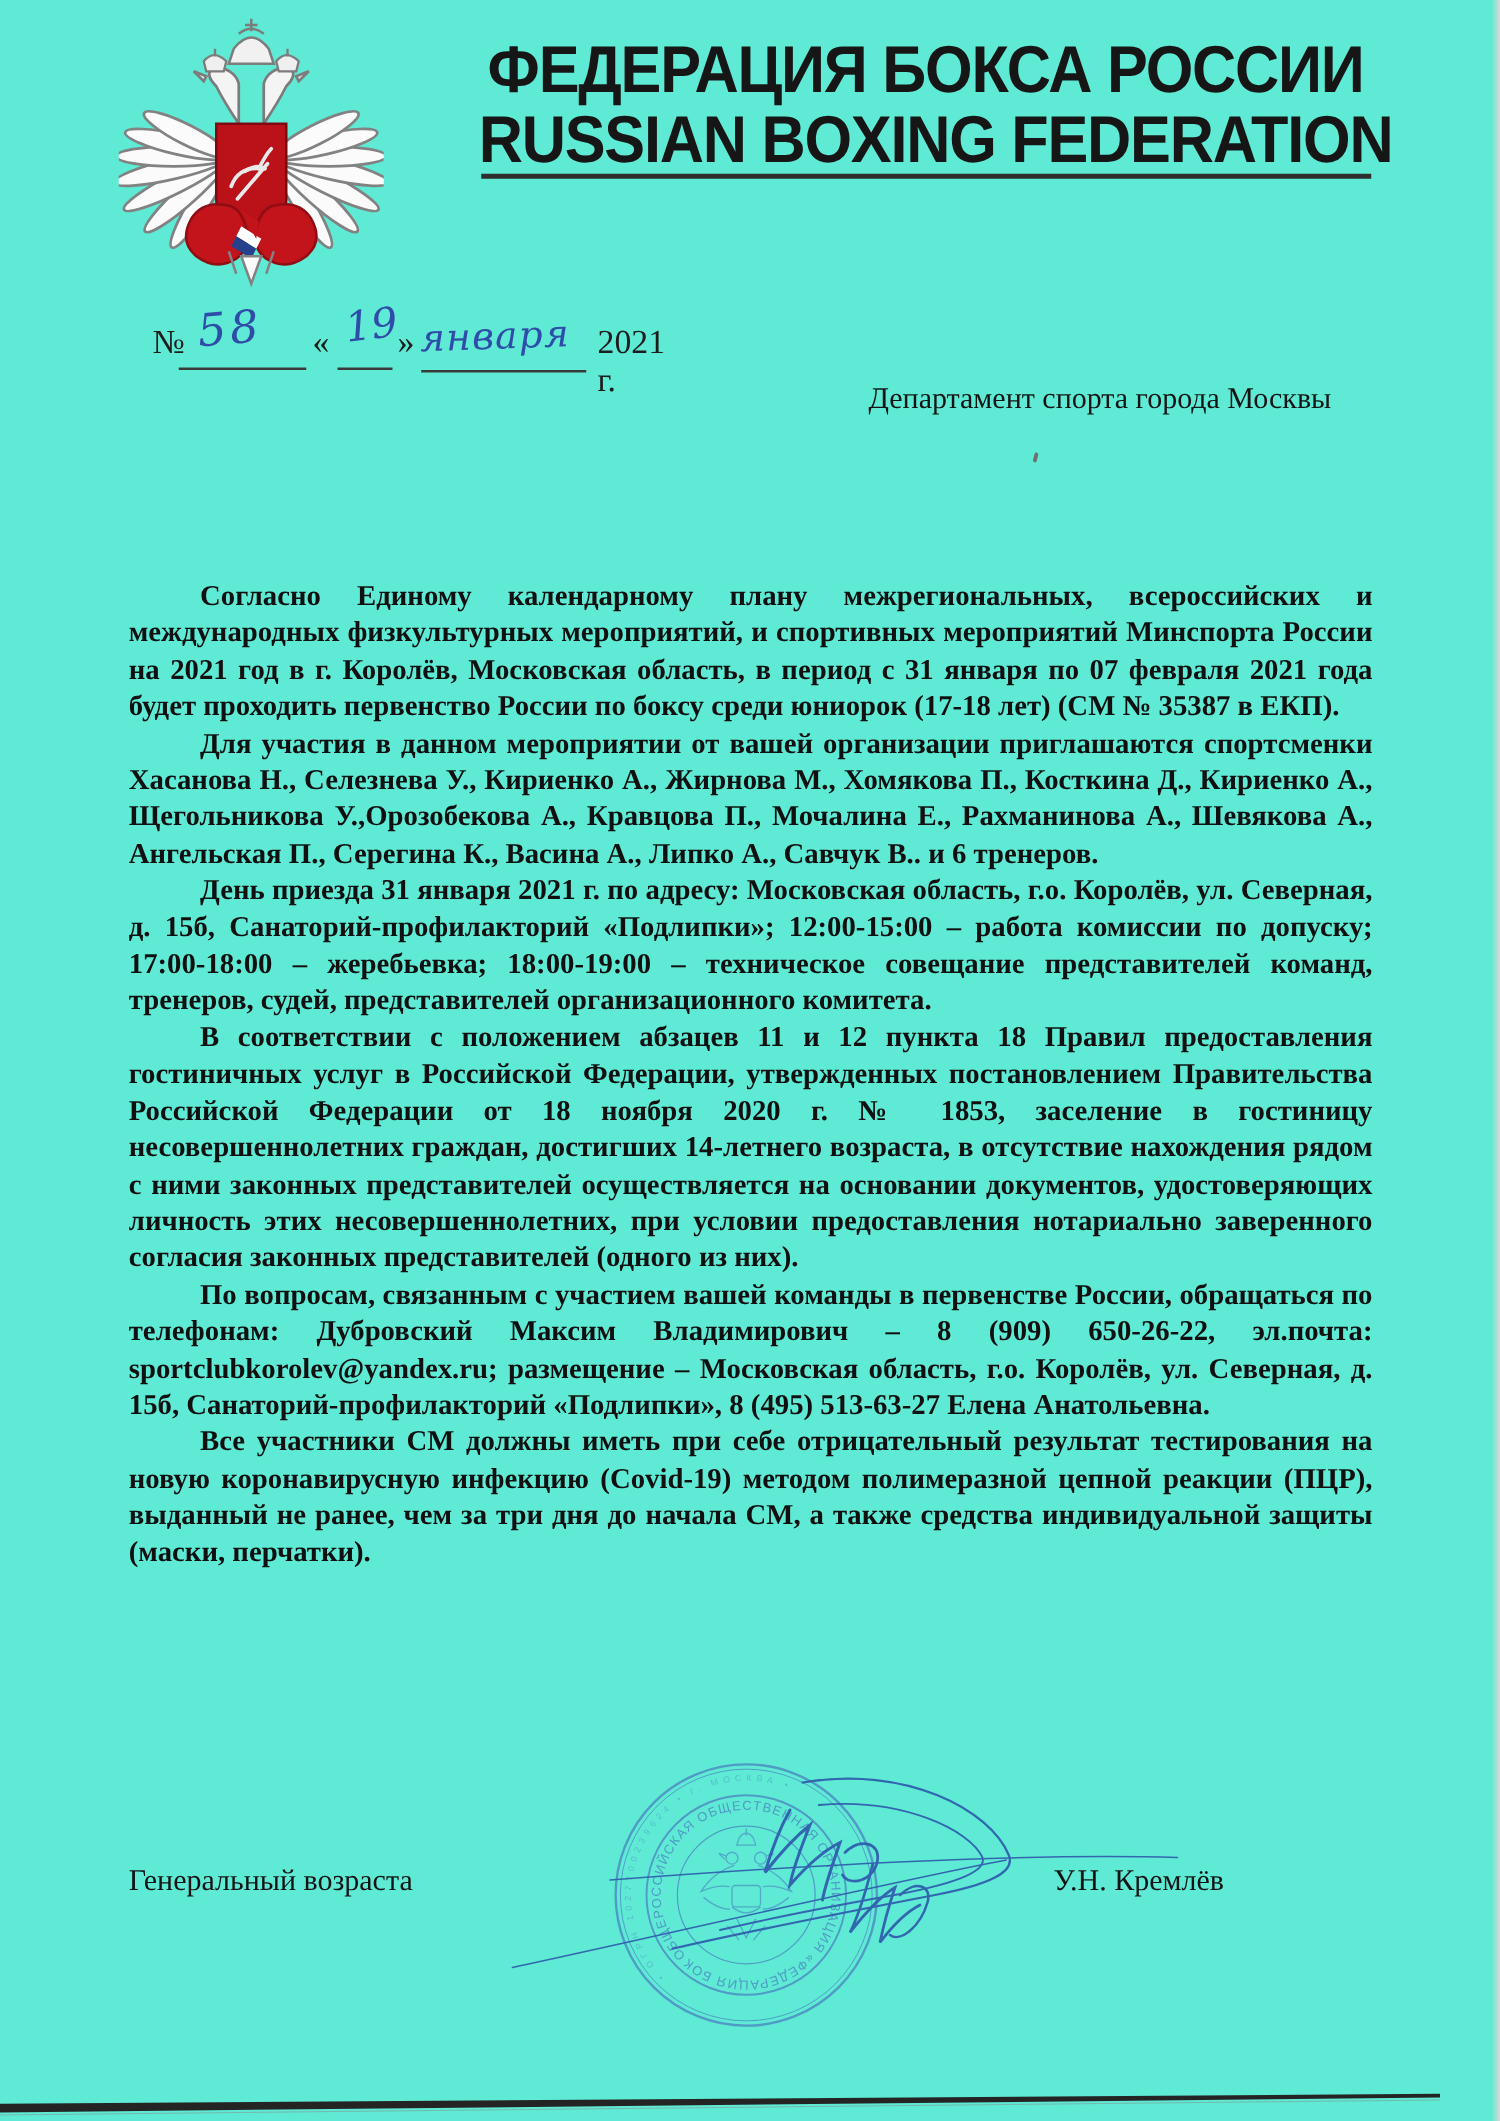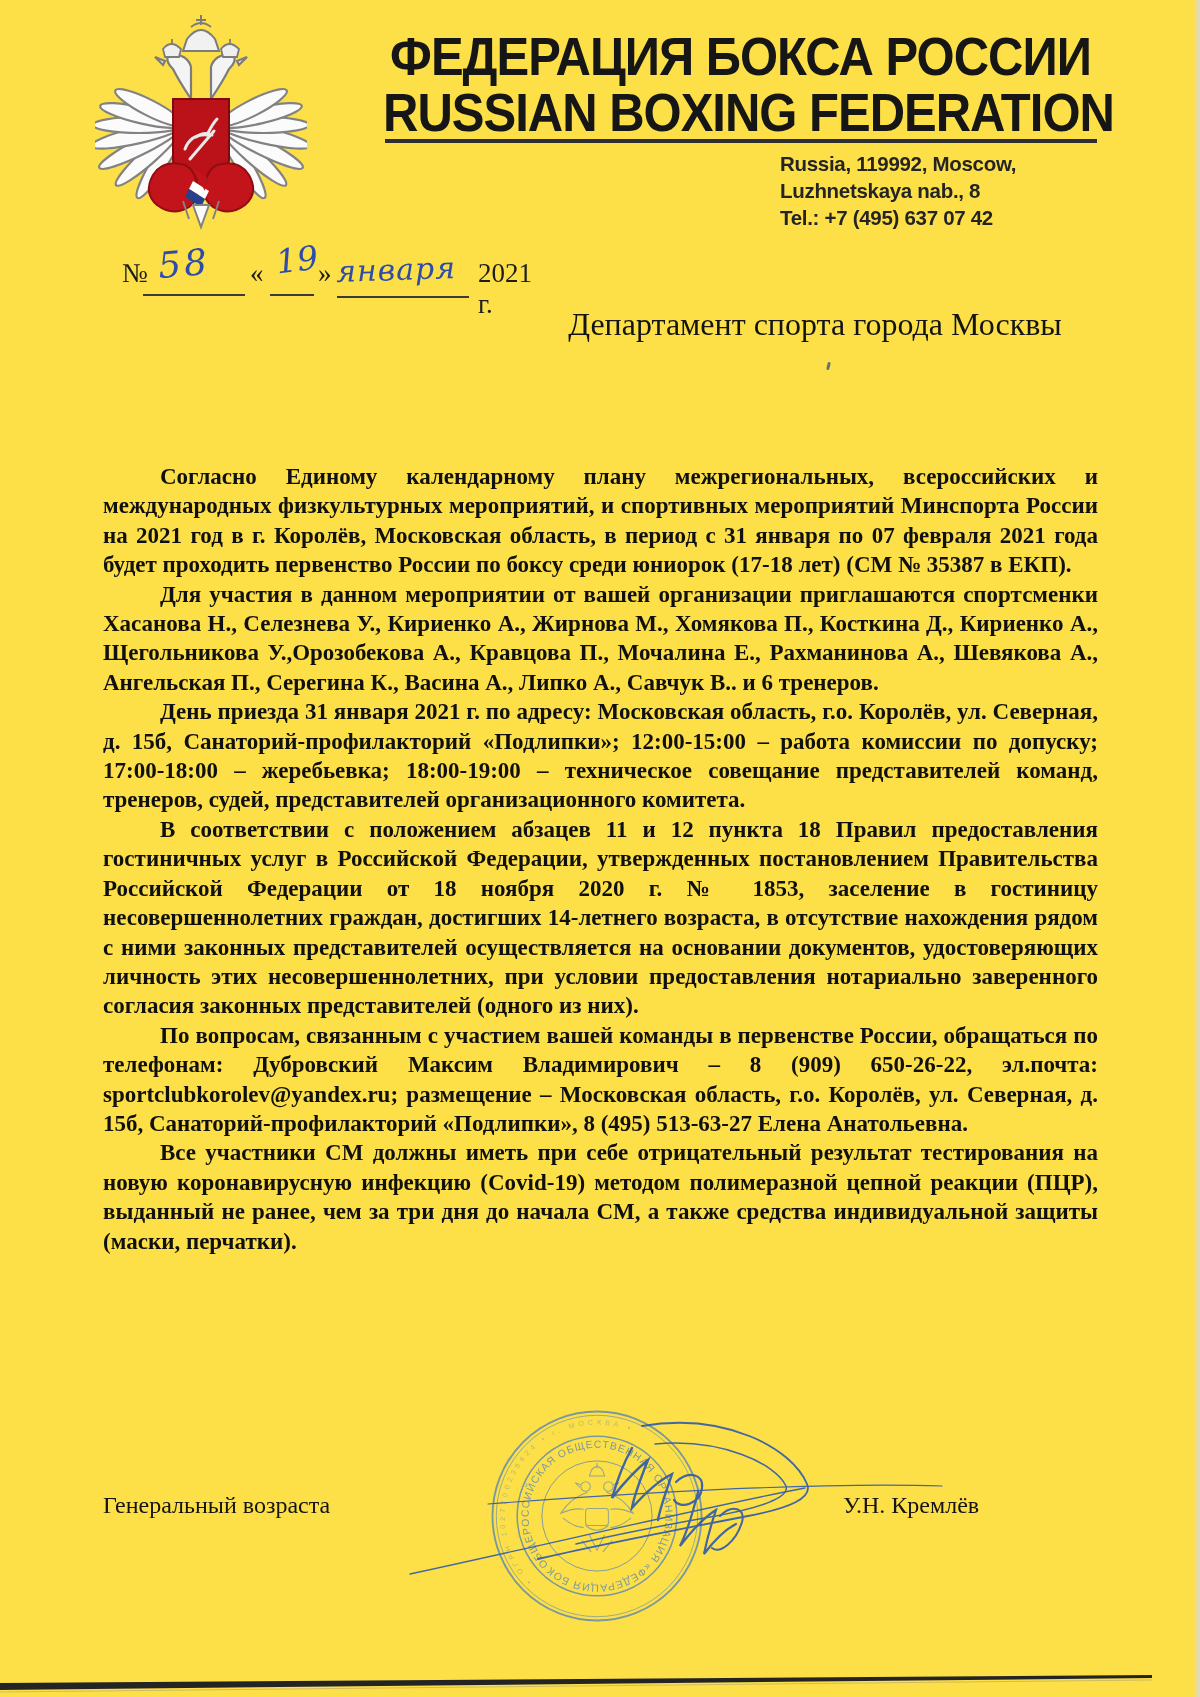--- a/index.html
+++ b/index.html
@@ -1,17 +1,17 @@
 <!DOCTYPE html>
 <html><head>
 <meta charset="utf-8">
 <style>
   html,body{margin:0;padding:0;background:#ffffff;}
   .page{
-    position:relative;width:1200px;height:1697px;background:#fde047;
+    position:relative;width:1200px;height:1697px;background:#5eead4;
     font-family:"Liberation Serif",serif;color:#151515;overflow:hidden;
   }
   
   .emblem{position:absolute;left:95px;top:12px;width:212px;height:220px;}
   .title-ru,.title-en{
     position:absolute;left:383px;width:715px;text-align:center;white-space:nowrap;
     font-family:"Liberation Sans",sans-serif;font-weight:bold;color:#161616;
     font-size:49px;letter-spacing:-1px;transform:scale(1,1.08);transform-origin:center top;
   }
   .title-ru{top:26px;}
@@ -35,21 +35,21 @@
   .dn-line2{left:270px;top:294px;width:44px;}
   .dn-line3{left:337px;top:296px;width:132px;}
   .hw{
     position:absolute;font-family:"DejaVu Serif",serif;font-style:italic;
     color:#2f4da8;white-space:nowrap;
   }
   .hw-num{left:158px;top:243px;font-size:36px;transform:rotate(-5deg);letter-spacing:3px;}
   .hw-day{left:276px;top:240px;font-size:33px;transform:rotate(-7deg);}
   .hw-month{left:336px;top:252px;font-size:30px;transform:rotate(-2deg);letter-spacing:1px;}
   
-  .addressee{position:absolute;left:565px;top:306px;width:500px;text-align:center;font-size:32px;color:#141414;}
+  .addressee{position:absolute;left:565px;top:306px;width:500px;text-align:right;font-size:24px;color:#141414;}
   .speck{position:absolute;left:827px;top:362px;width:3px;height:8px;border-radius:2px;background:#6f6f6f;transform:rotate(14deg);}
   
   .body{position:absolute;left:103px;top:462px;width:995px;font-size:23px;line-height:29.4px;text-align:justify;color:#101010;}
   .body p{margin:0;text-indent:57px;font-weight:bold;}
   
   .sig-title{position:absolute;left:103px;top:1492px;font-size:24px;color:#141414;}
   .sig-name{position:absolute;left:780px;top:1492px;width:262px;text-align:center;font-size:24px;color:#141414;}
   
   .stamp{position:absolute;left:483px;top:1402px;width:228px;height:228px;opacity:0.72;}
   .autograph{position:absolute;left:380px;top:1396px;width:680px;height:215px;}
@@ -129,25 +129,20 @@
       <path d="M98,192 l8,22 8,-22 z"></path>
       <path d="M88,188 l6,18" fill="none"></path>
         <path d="M124,188 l-6,18" fill="none"></path>
     </g>
   </svg>
 
   <div class="title-ru">ФЕДЕРАЦИЯ БОКСА РОССИИ</div>
   <div class="title-en">RUSSIAN BOXING FEDERATION</div>
   <div class="head-rule"></div>
 
-  <div class="addr addr-en">
-    <div>Russia, 119992, Moscow,</div>
-    <div>Luzhnetskaya nab., 8</div>
-    <div>Tel.: +7 (495) 637 07 42</div>
-  </div>
 
   <div class="docnum">
     <span class="dn-text dn-no">№</span>
     <span class="hw hw-num">58</span>
     <div class="dn-line dn-line1"></div>
     <span class="dn-text dn-q1">«</span>
     <span class="hw hw-day">19</span>
     <div class="dn-line dn-line2"></div>
     <span class="dn-text dn-q2">»</span>
     <span class="hw hw-month">января</span>

